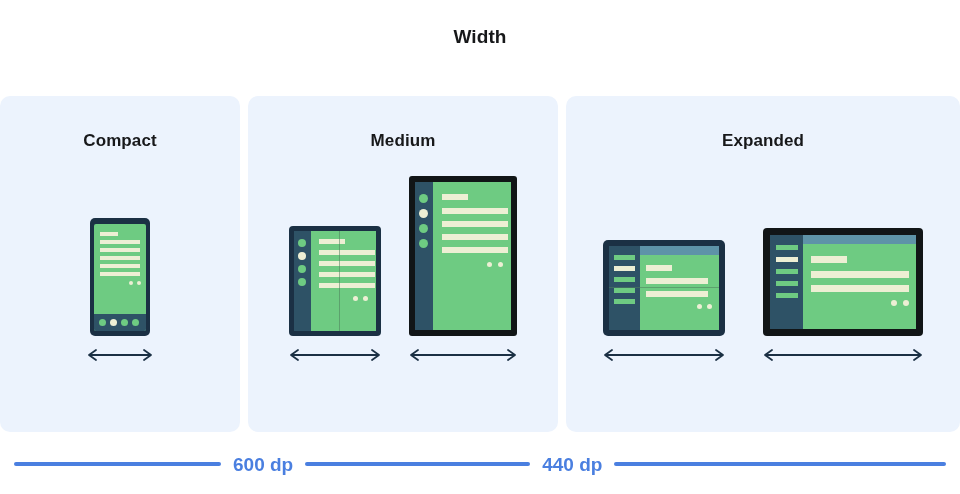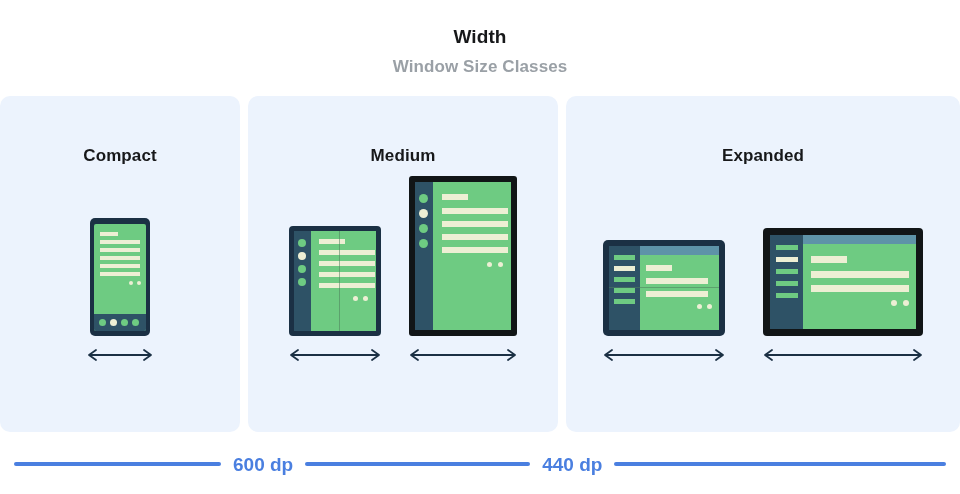--- a/index.html
+++ b/index.html
@@ -30,21 +30,21 @@
   .panel {
     background:#ecf3fd; border-radius:10px; position:relative;
     display:flex; flex-direction:column; align-items:center;
   }
   .panel.compact  { width:240px; }
   .panel.medium   { width:310px;align-items:center; }
   .panel.expanded { width:394px; }
 
   .panel-title {
     font-size:17px; font-weight:700; color:#17181a;
-    margin-top:51px; letter-spacing:.1px; line-height:1;
+    margin-top:36px; letter-spacing:.1px; line-height:1;
   }
 
   .devices {
     position:absolute; left:0; right:0; bottom:0; height:268px;
     display:flex; align-items:flex-end; justify-content:center;
   }
   .device-col {
     display:flex; flex-direction:column; align-items:center;
   }
   .arrow-wrap { margin-top:12px; margin-bottom:66px; }
@@ -70,21 +70,20 @@
     padding:0 12px; line-height:1; white-space:nowrap;
   }
 </style>
 </head>
 <body>
 
 <div class="page">
 
   <div class="header">
     <div class="title">Width</div>
-    <div class="subtitle">Window Size Classes</div>
   </div>
 
   <div class="panels">
 
     <div class="panel compact">
       <div class="panel-title">Compact</div>
       <div class="devices">
 
         <div class="device-col">
 

